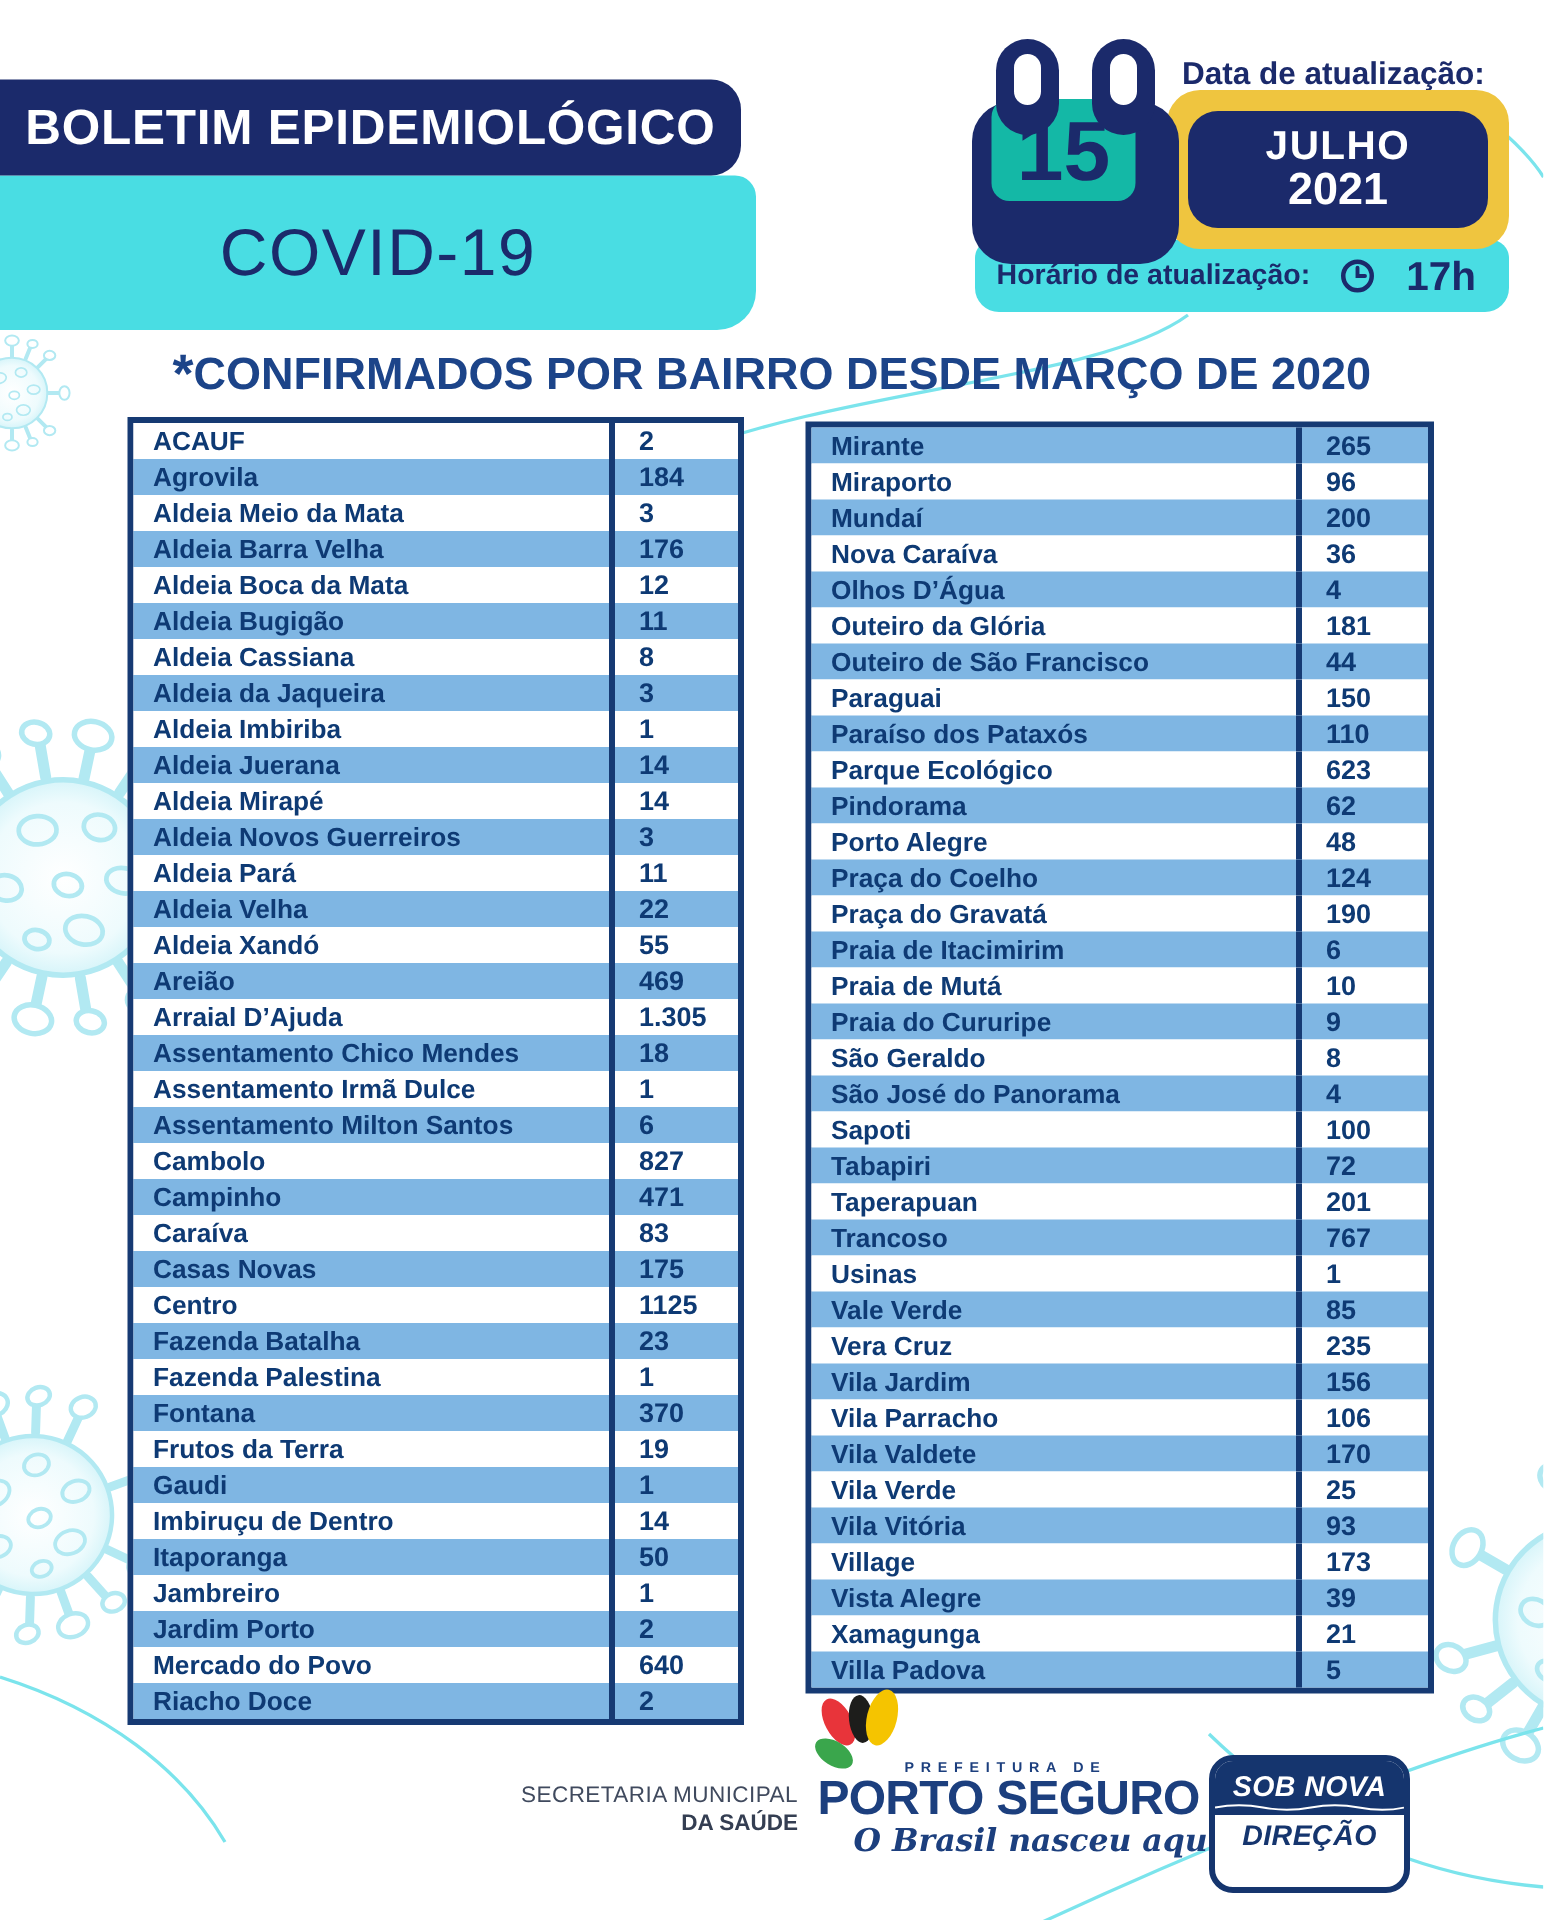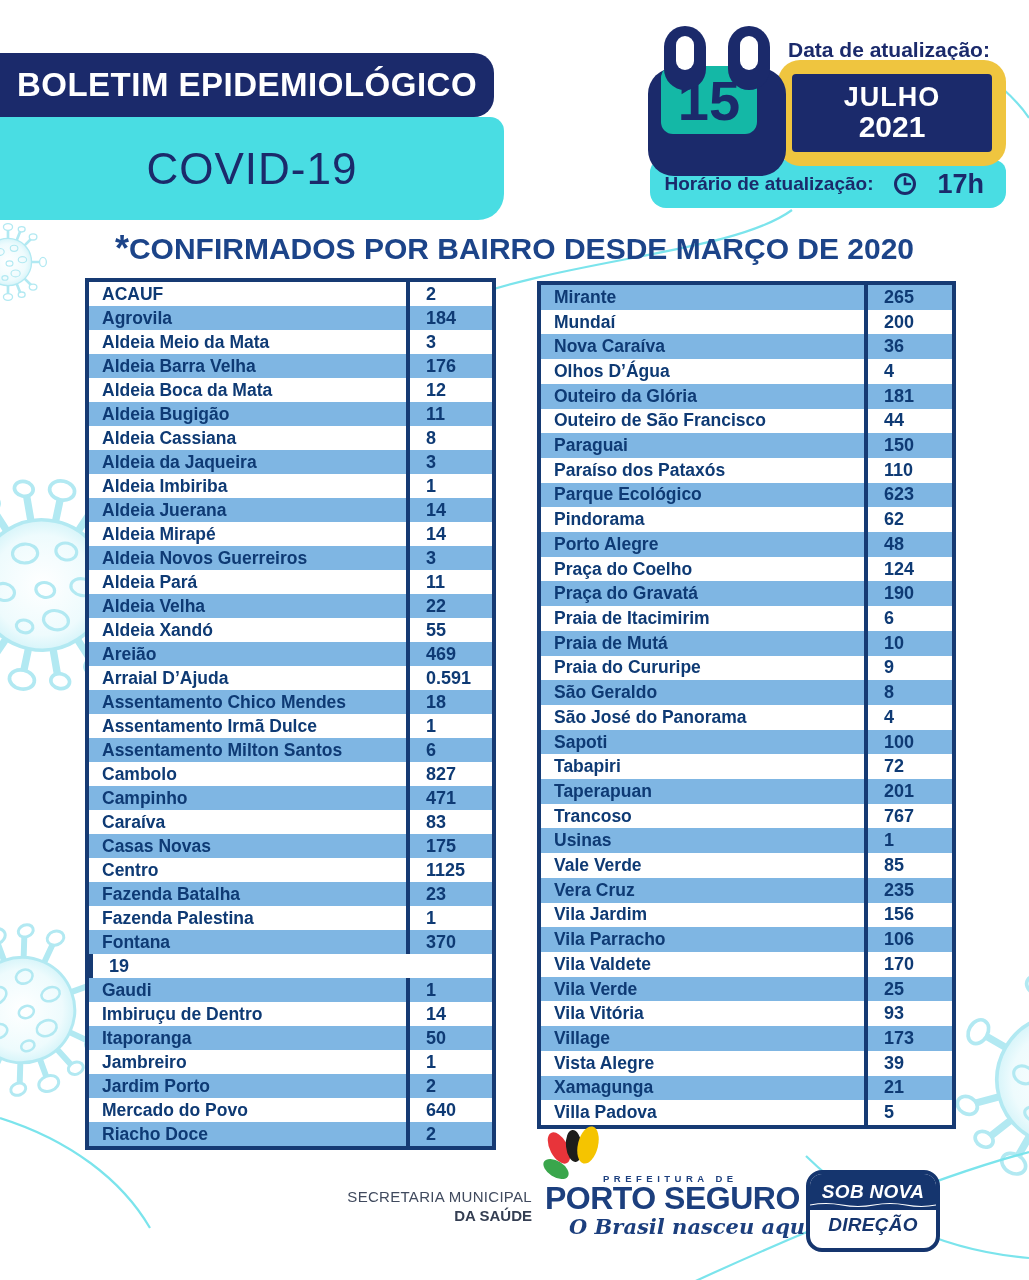--- a/index.html
+++ b/index.html
@@ -20,21 +20,21 @@
   .date-label { position:absolute; left:788px; top:38px; width:230px; color:#1b2a6b;
     font-size:21px; font-weight:800; z-index:2; }
   .time-bar { position:absolute; left:650px; top:160px; width:356px; height:48px;
     background:#49dde3; border-radius:12px 12px 16px 16px; display:flex; align-items:center; justify-content:flex-end;
     gap:20px; padding-right:22px; z-index:1; }
   .time-bar .tlabel { color:#1b2a6b; font-size:19px; font-weight:800; }
   .time-bar .tvalue { color:#1b2a6b; font-size:27px; font-weight:800; }
   .month-box { position:absolute; left:778px; top:60px; width:228px; height:106px;
     background:#efc53f; border-radius:22px; z-index:2; }
   .month-inner { position:absolute; left:14px; top:14px; width:200px; height:78px;
-    background:#1b2a6b; border-radius:4px; display:flex; flex-direction:column; align-items:center; justify-content:center;
+    background:#1b2a6b; border-radius:20px; display:flex; flex-direction:column; align-items:center; justify-content:center;
     color:#ffffff; line-height:1.05; }
   .month-inner .m { font-size:27px; font-weight:800; letter-spacing:1px; }
   .month-inner .y { font-size:30px; font-weight:800; }
 
   .calendar { position:absolute; left:648px; top:26px; width:138px; height:150px; z-index:3; }
   .cal-body { position:absolute; left:0; top:42px; width:138px; height:108px; background:#1b2a6b; border-radius:26px; }
   .cal-face { position:absolute; left:13px; top:40px; width:96px; height:68px; background:#14b8a6; border-radius:12px;
     display:flex; align-items:center; justify-content:center; color:#1b2a6b; font-size:56px; font-weight:800; }
   .cal-ring { position:absolute; top:0; width:42px; height:64px; background:#1b2a6b; border-radius:21px; }
   .cal-ring.r1 { left:16px; } .cal-ring.r2 { left:80px; }
@@ -64,21 +64,21 @@
   .secretaria .l1 { font-weight:500; letter-spacing:.3px; }
   .secretaria .l2 { font-weight:800; color:#343e52; }
 
   .logo { position:absolute; left:543px; top:1126px; width:246px; z-index:2; color:#1c3f7e; }
   .logo .leaves { position:absolute; left:0; top:0; }
   .logo .pref { position:absolute; left:60px; top:47px; font-size:9.5px; font-weight:800; letter-spacing:4.5px; }
   .logo .city { position:absolute; left:2px; top:54px; width:244px; font-size:32px; font-weight:800; letter-spacing:-0.5px; white-space:nowrap; }
   .logo .slogan { position:absolute; left:26px; top:88px; width:220px; font-family:"DejaVu Serif", serif;
     font-style:italic; font-weight:700; font-size:21px; white-space:nowrap; }
 
-  .badge { position:absolute; left:806px; top:1170px; width:134px; height:82px; border:4px solid #15356e;
+  .badge { position:absolute; left:806px; top:1170px; width:134px; height:92px; border:4px solid #15356e;
     border-radius:16px; background:#ffffff; overflow:hidden; z-index:2; }
   .badge .top { height:36px; background:#15356e; color:#ffffff; display:flex; align-items:center; justify-content:center;
     font-size:19px; font-weight:800; font-style:italic; letter-spacing:.3px; position:relative; }
   .badge .wave { position:absolute; left:0; bottom:2px; width:100%; height:6px; }
   .badge .bottom { height:30px; color:#15356e; display:flex; align-items:center; justify-content:center;
     font-size:19px; font-weight:800; font-style:italic; letter-spacing:.3px; }
 </style>
 </head>
 <body>
 
@@ -243,21 +243,21 @@
       <div class="row">
         <div class="cell cell-name">Aldeia Xandó</div>
         <div class="cell cell-val">55</div>
       </div>
       <div class="row">
         <div class="cell cell-name">Areião</div>
         <div class="cell cell-val">469</div>
       </div>
       <div class="row">
         <div class="cell cell-name">Arraial D’Ajuda</div>
-        <div class="cell cell-val">0.591</div>
+        <div class="cell cell-val">1.305</div>
       </div>
       <div class="row">
         <div class="cell cell-name">Assentamento Chico Mendes</div>
         <div class="cell cell-val">18</div>
       </div>
       <div class="row">
         <div class="cell cell-name">Assentamento Irmã Dulce</div>
         <div class="cell cell-val">1</div>
       </div>
       <div class="row">
@@ -290,20 +290,21 @@
       </div>
       <div class="row">
         <div class="cell cell-name">Fazenda Palestina</div>
         <div class="cell cell-val">1</div>
       </div>
       <div class="row">
         <div class="cell cell-name">Fontana</div>
         <div class="cell cell-val">370</div>
       </div>
       <div class="row">
+        <div class="cell cell-name">Frutos da Terra</div>
         <div class="cell cell-val">19</div>
       </div>
       <div class="row">
         <div class="cell cell-name">Gaudi</div>
         <div class="cell cell-val">1</div>
       </div>
       <div class="row">
         <div class="cell cell-name">Imbiruçu de Dentro</div>
         <div class="cell cell-val">14</div>
       </div>
@@ -325,20 +326,24 @@
       </div>
       <div class="row">
         <div class="cell cell-name">Riacho Doce</div>
         <div class="cell cell-val">2</div>
       </div>
     </div>
   <div class="table table-right">
       <div class="row">
         <div class="cell cell-name">Mirante</div>
         <div class="cell cell-val">265</div>
+      </div>
+      <div class="row">
+        <div class="cell cell-name">Miraporto</div>
+        <div class="cell cell-val">96</div>
       </div>
       <div class="row">
         <div class="cell cell-name">Mundaí</div>
         <div class="cell cell-val">200</div>
       </div>
       <div class="row">
         <div class="cell cell-name">Nova Caraíva</div>
         <div class="cell cell-val">36</div>
       </div>
       <div class="row">

